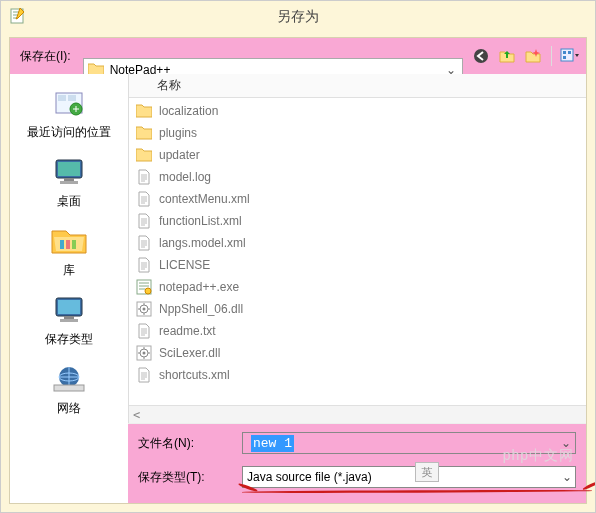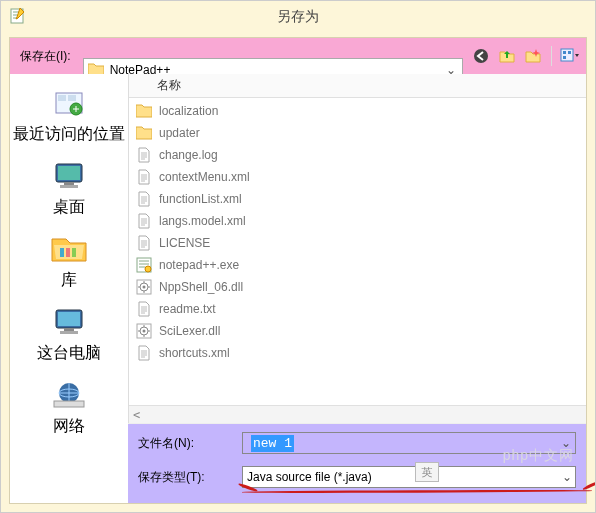--- a/index.html
+++ b/index.html
@@ -19,32 +19,32 @@
     .chevron { width: 14px; text-align: center; color: #555; }
     .toolbar-icons { display: flex; gap: 6px; align-items: center; }
     .tool-btn { width: 20px; height: 20px; display: flex; align-items: center; justify-content: center; }
     .sep { width: 1px; height: 20px; background: #ddd; margin: 0 2px; }
     
     .body-row { display: flex; height: calc(100% - 36px - 80px); }
     
     .places { width: 118px; padding-top: 12px; display: flex; flex-direction: column; align-items: center; gap: 14px; background: #fff; }
     .place { display: flex; flex-direction: column; align-items: center; gap: 4px; width: 100%; }
     .place-icon { width: 40px; height: 34px; display: flex; align-items: center; justify-content: center; }
-    .place-label { color: #000; font-size: 16px; text-align: center; }
+    .place-label { color: #000; font-size: 12px; text-align: center; }
     
     .file-panel { flex: 1; border-left: 1px solid #ddd; background: #fff; display: flex; flex-direction: column; overflow: hidden; }
     .file-header { height: 24px; display: flex; align-items: center; padding-left: 28px; border-bottom: 1px solid #e0e0e0; background: #fafafa; color: #333; }
     .file-list { flex: 1; overflow: hidden; padding: 2px 0; }
     .file-row { display: flex; align-items: center; height: 22px; padding-left: 6px; gap: 6px; }
     .file-row .ico { width: 18px; height: 18px; display: flex; align-items: center; justify-content: center; }
     .file-name { color: #737373; }
     .scroll-left { height: 18px; padding-left: 4px; display: flex; align-items: center; background: #f4f4f4; border-top: 1px solid #e0e0e0; }
     .scroll-left span { color: #888; font-family: monospace; }
     
-    .bottom-area { position: absolute; left: 118px; right: 0; bottom: 0; height: 80px; background: #c4b5fd; padding: 8px 10px; display: flex; flex-direction: column; gap: 12px; border-top: 1px solid #eee; }
+    .bottom-area { position: absolute; left: 118px; right: 0; bottom: 0; height: 80px; background: #f9a8d4; padding: 8px 10px; display: flex; flex-direction: column; gap: 12px; border-top: 1px solid #eee; }
     .field-row { display: flex; align-items: center; gap: 10px; position: relative; }
     .field-label { width: 94px; color: #000; }
     .filename-input { flex: 1; height: 22px; border: 1px solid #888; padding: 0 8px; position: relative; display: flex; align-items: center; }
     .filename-sel { background: #3399ff; color: #fff; padding: 1px 2px; font-family: "Courier New", monospace; font-size: 13px; }
     .filetype-select { flex: 1; height: 22px; border: 1px solid #888; padding: 0 4px; display: flex; align-items: center; font-family: "Courier New", monospace; font-size: 13px; background: #fff; }
     .dropdown-chev { position: absolute; right: 4px; color: #555; }
     
     .lang-badge { position: absolute; left: 277px; top: -4px; width: 24px; height: 20px; border: 1px solid #bbb; background: #f4f4f4; display: flex; align-items: center; justify-content: center; color: #888; font-size: 11px; }
     
     .red-line { position: absolute; height: 2.5px; background: #cc1b1b; border-radius: 50%; }
@@ -148,21 +148,21 @@
         </div>
         <div class="place">
           <div class="place-icon">
             <svg width="38" height="32">
               <rect x="6" y="4" width="26" height="18" rx="2" fill="#3a6ea5" stroke="#234"></rect>
               <rect x="8" y="6" width="22" height="14" fill="#6bd"></rect>
               <rect x="14" y="22" width="10" height="3" fill="#888"></rect>
               <rect x="10" y="25" width="18" height="3" fill="#aaa"></rect>
             </svg>
           </div>
-          <div class="place-label">这台电脑</div>
+          <div class="place-label">保存类型</div>
         </div>
         <div class="place">
           <div class="place-icon">
             <svg width="38" height="32">
               <circle cx="19" cy="14" r="10" fill="#3a6ea5"></circle>
               <ellipse cx="19" cy="14" rx="10" ry="4" fill="none" stroke="#9cf"></ellipse>
               <path d="M19 4 L19 24 M9 14 L29 14" stroke="#9cf"></path>
               <rect x="4" y="22" width="30" height="6" fill="#ddd" stroke="#999"></rect>
             </svg>
           </div>
@@ -179,30 +179,38 @@
               </svg>
             </span>
             <span class="file-name">localization</span>
           </div>
           <div class="file-row">
             <span class="ico">
               <svg width="16" height="14">
                 <path d="M0 3 L0 13 L16 13 L16 3 L8 3 L6 1 L0 1 Z" fill="#ffe08a" stroke="#e0b040"></path>
               </svg>
             </span>
+            <span class="file-name">plugins</span>
+          </div>
+          <div class="file-row">
+            <span class="ico">
+              <svg width="16" height="14">
+                <path d="M0 3 L0 13 L16 13 L16 3 L8 3 L6 1 L0 1 Z" fill="#ffe08a" stroke="#e0b040"></path>
+              </svg>
+            </span>
             <span class="file-name">updater</span>
           </div>
           <div class="file-row">
             <span class="ico">
               <svg width="14" height="16">
                 <path d="M2 1 L9 1 L12 4 L12 15 L2 15 Z" fill="#fff" stroke="#aaa"></path>
                 <path d="M4 6 L10 6 M4 8 L10 8 M4 10 L10 10 M4 12 L8 12" stroke="#bbb"></path>
               </svg>
             </span>
-            <span class="file-name">change.log</span>
+            <span class="file-name">model.log</span>
           </div>
           <div class="file-row">
             <span class="ico">
               <svg width="14" height="16">
                 <path d="M2 1 L9 1 L12 4 L12 15 L2 15 Z" fill="#fff" stroke="#aaa"></path>
                 <path d="M4 6 L10 6 M4 8 L10 8 M4 10 L10 10 M4 12 L8 12" stroke="#bbb"></path>
               </svg>
             </span>
             <span class="file-name">contextMenu.xml</span>
           </div>

